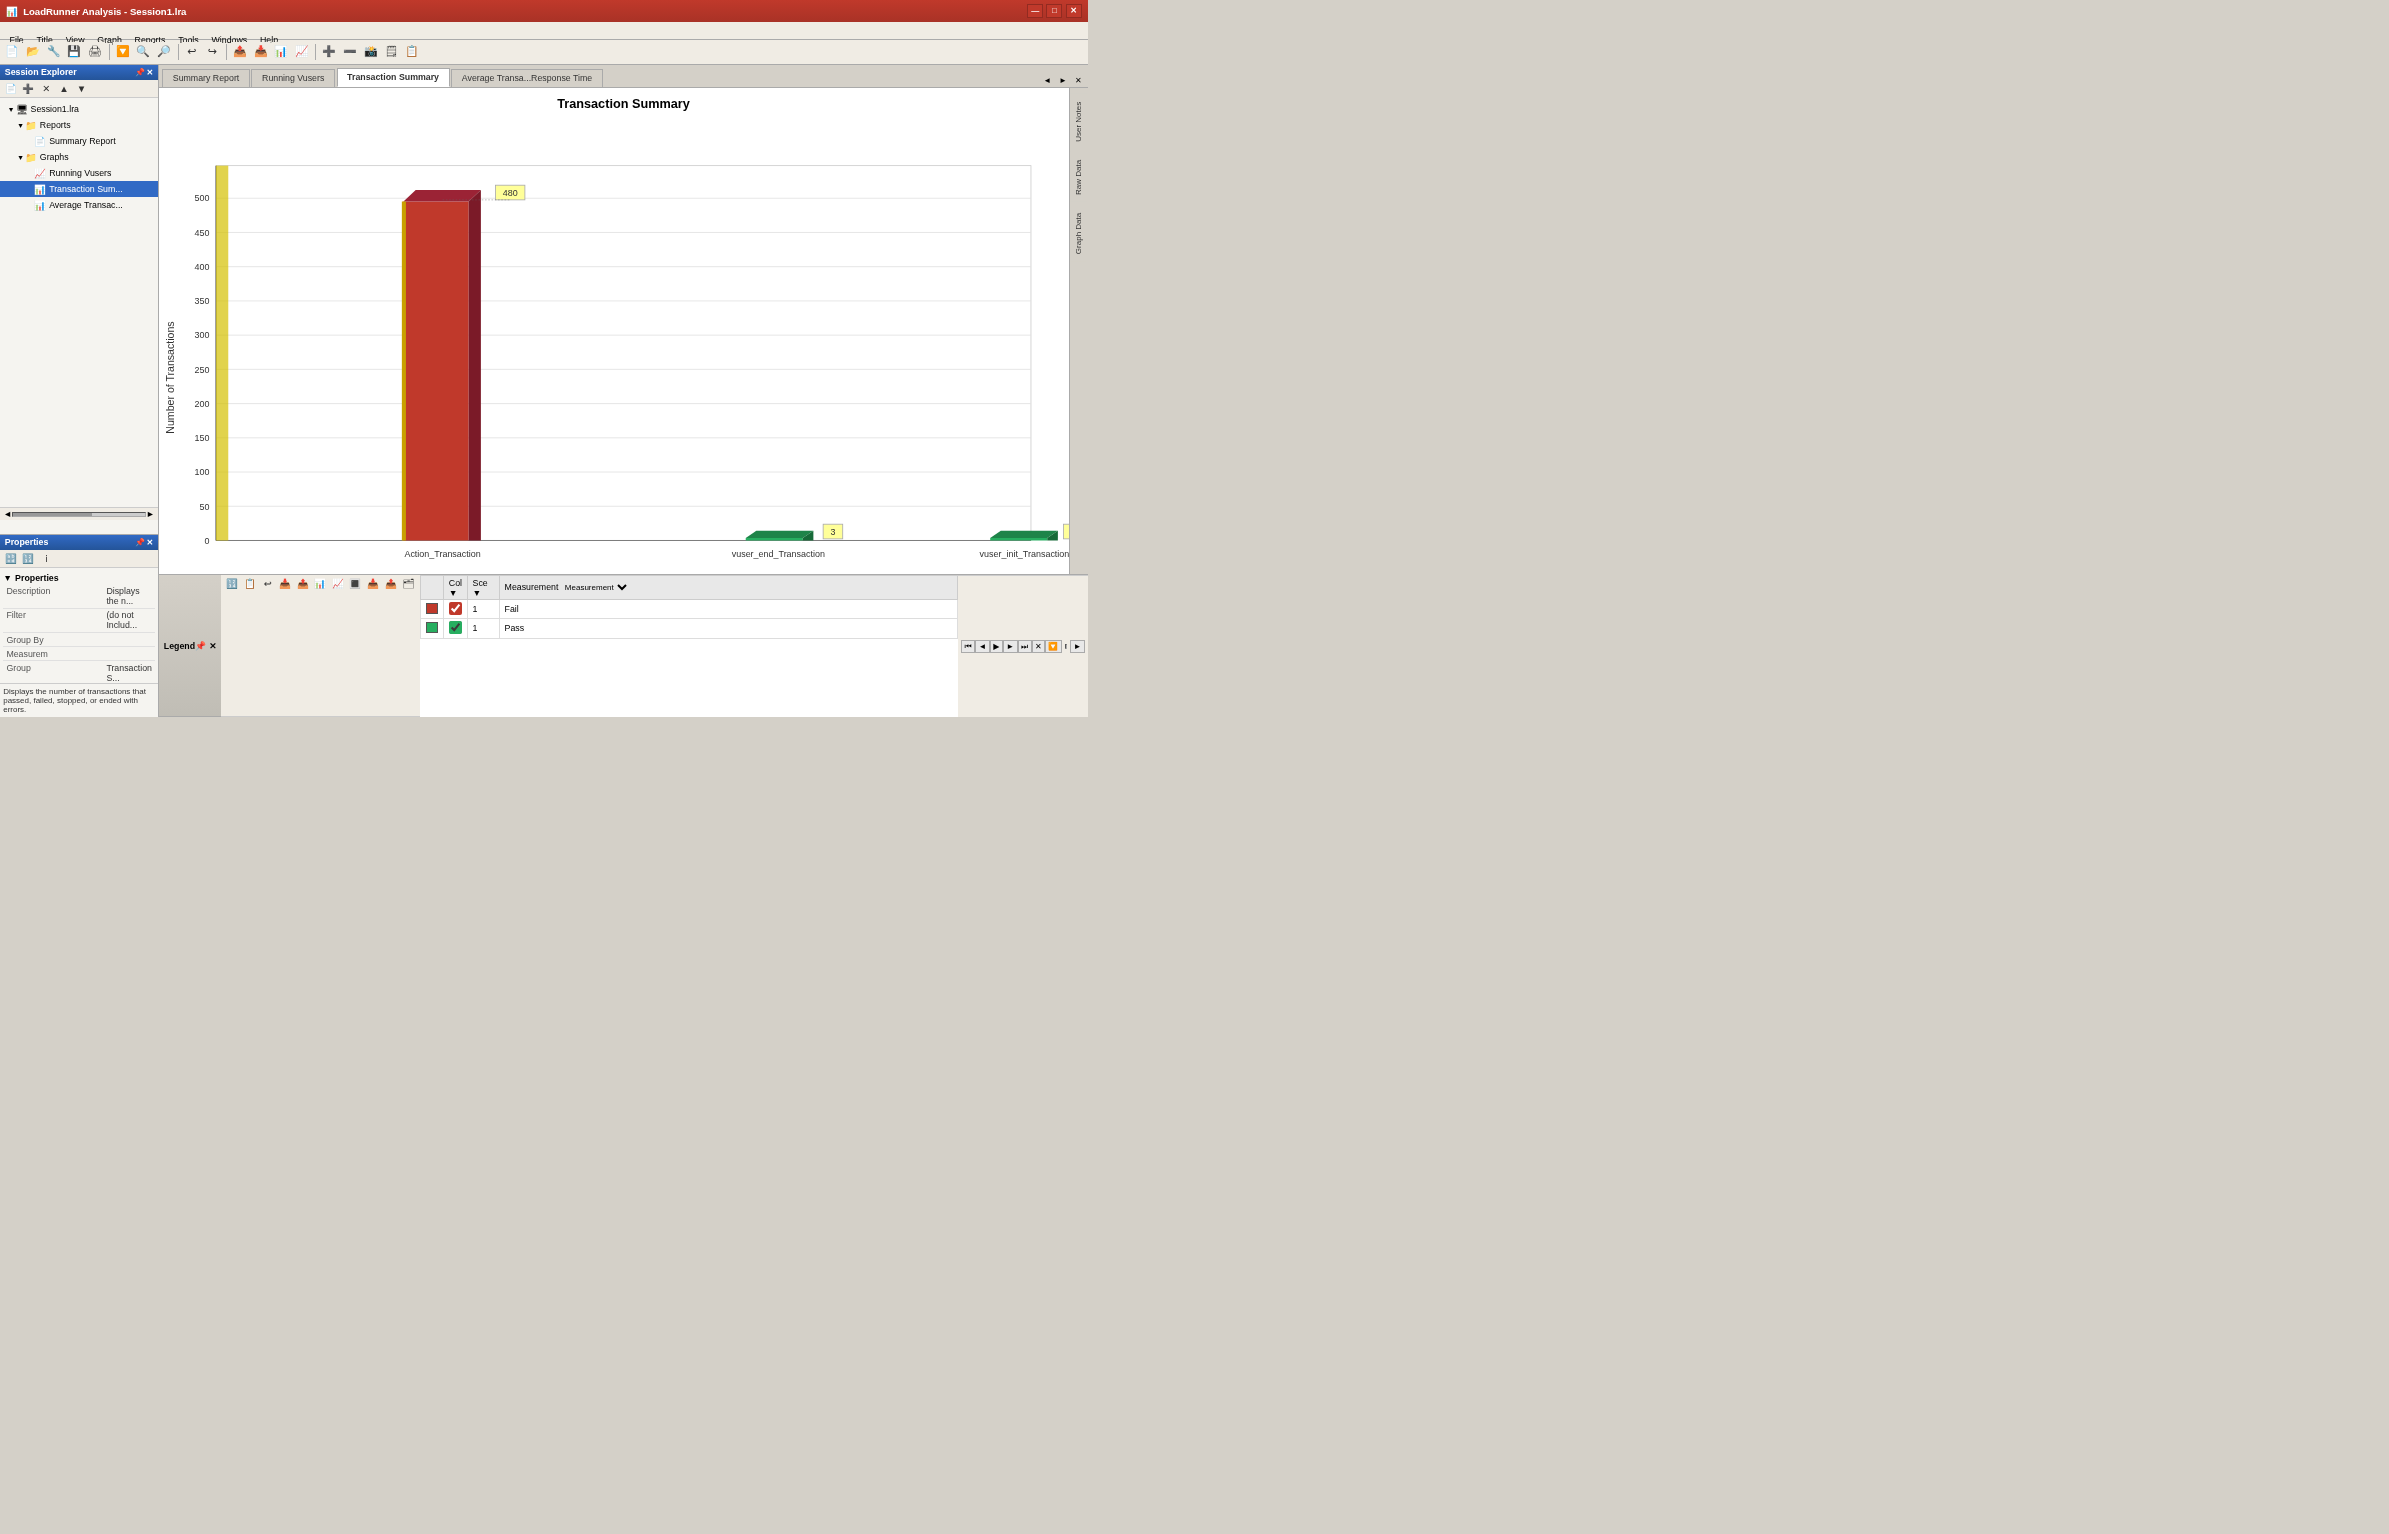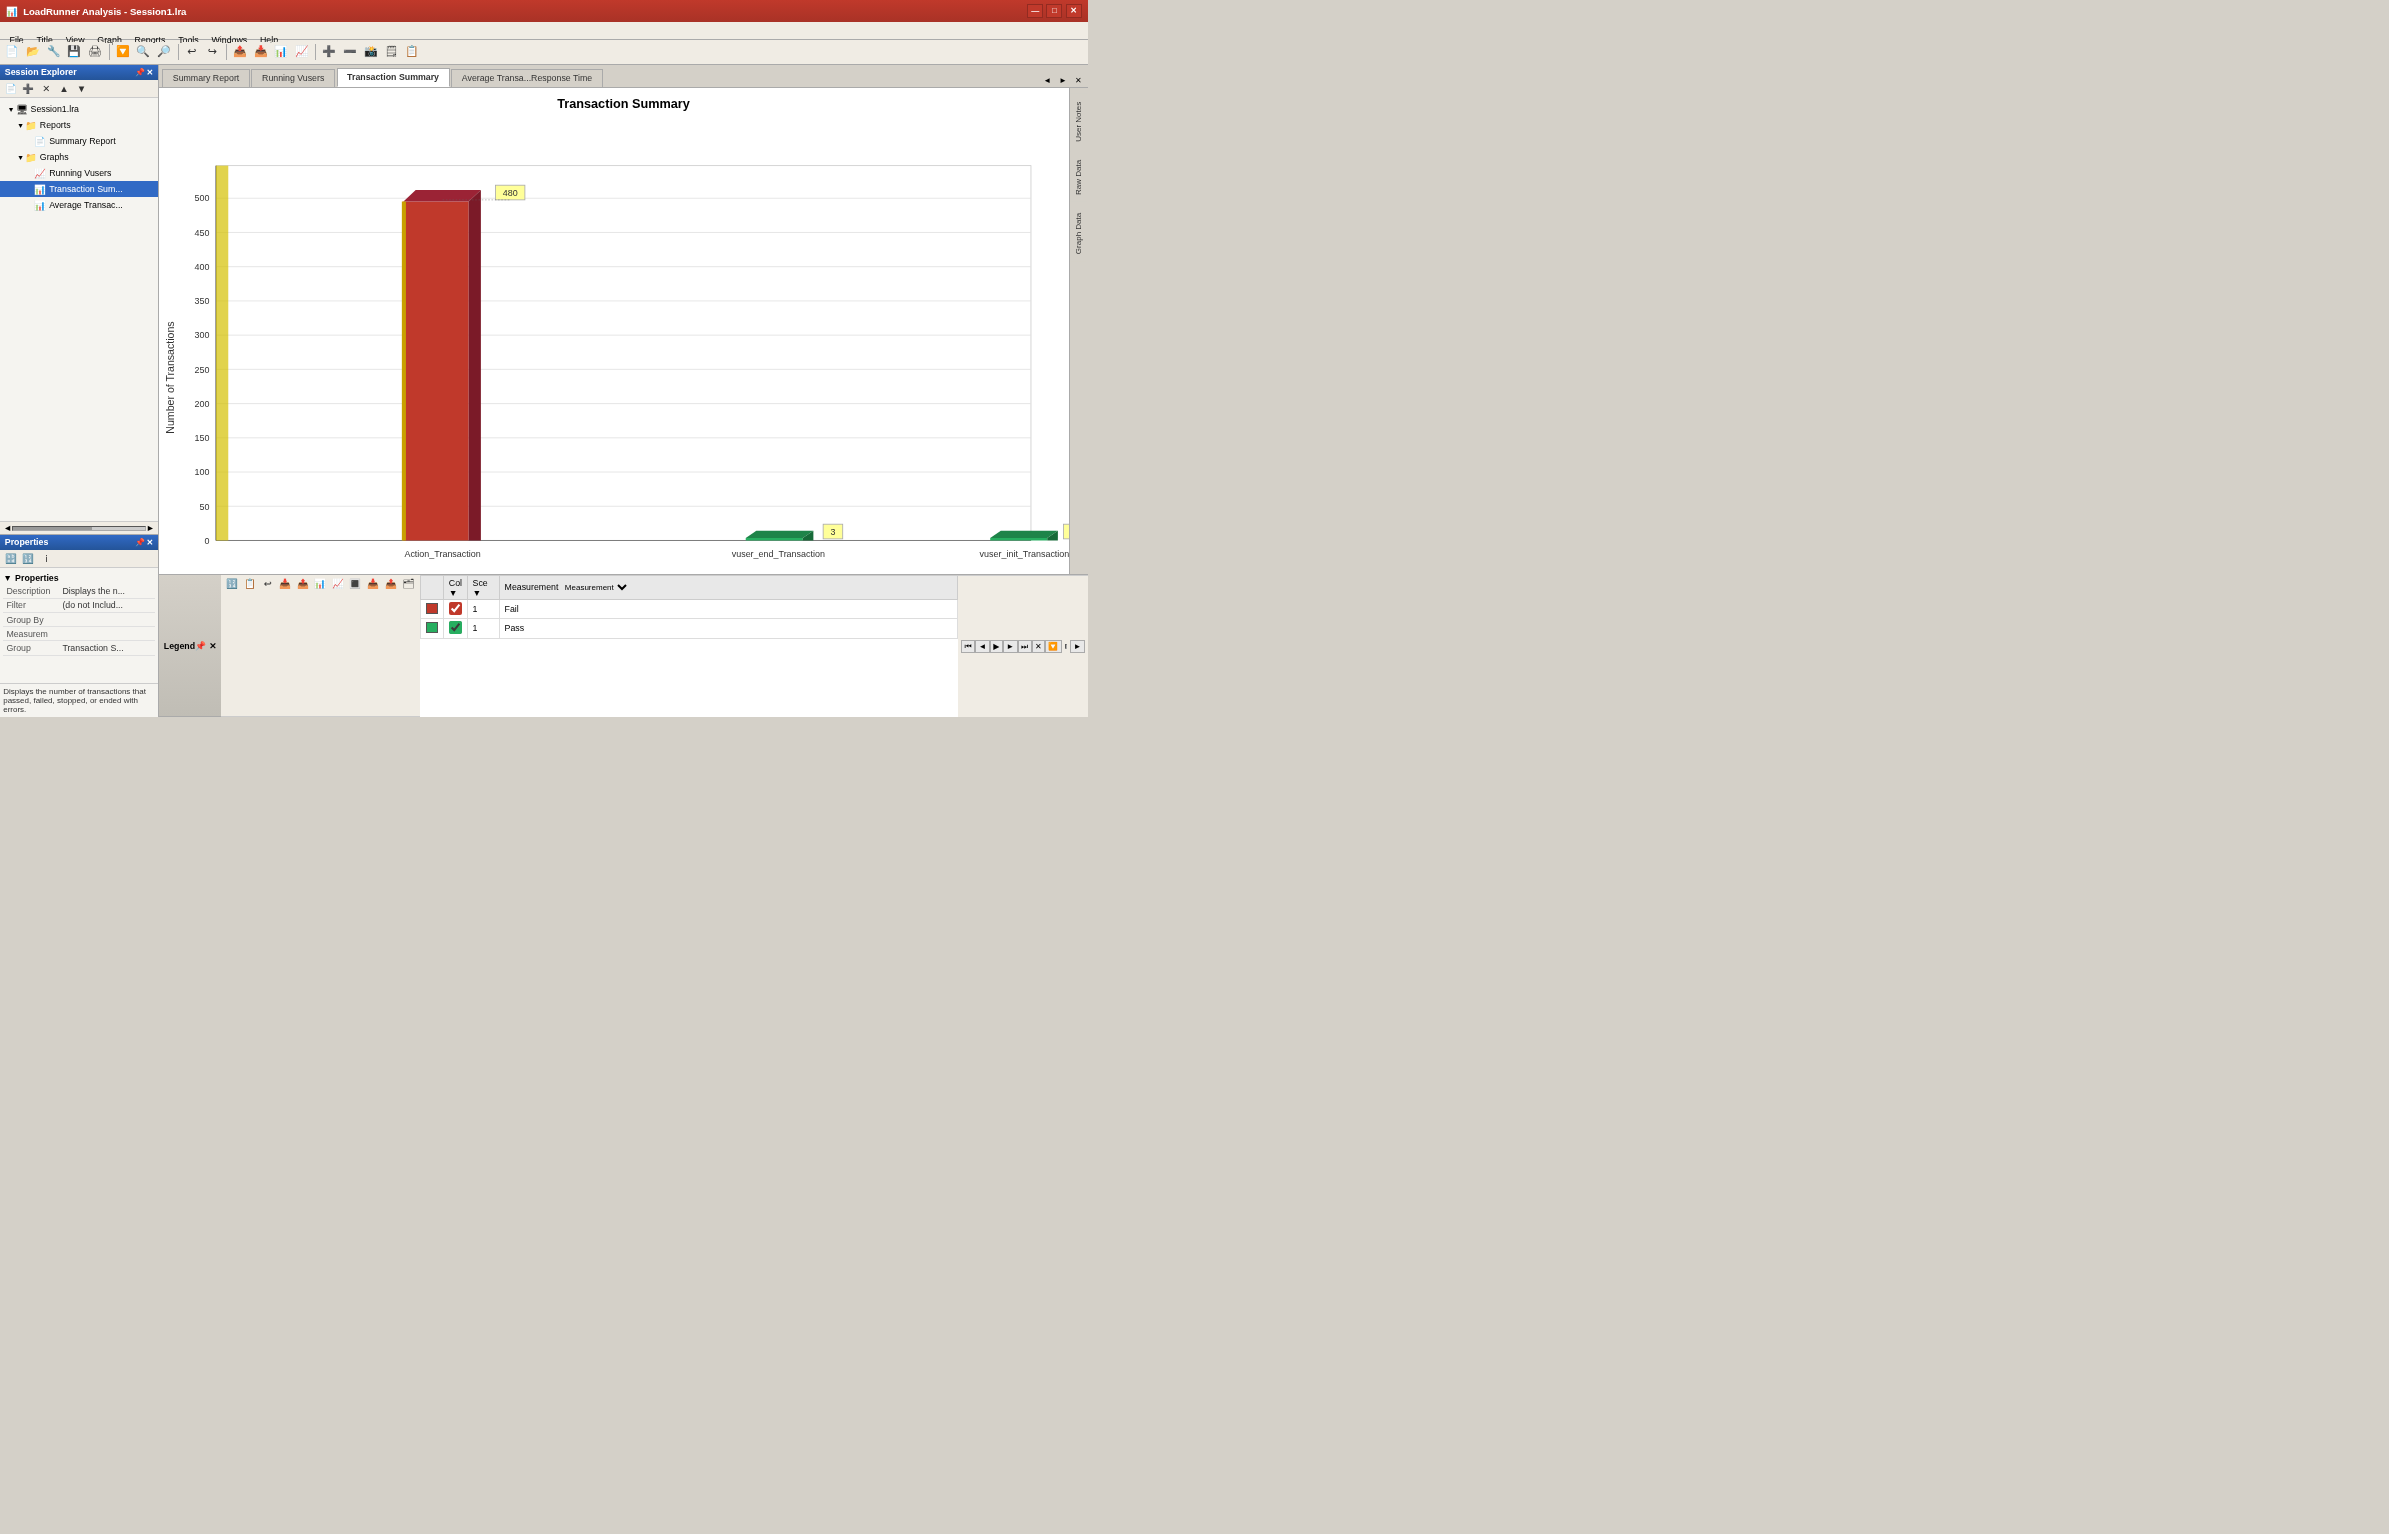--- a/index.html
+++ b/index.html
@@ -137,20 +137,21 @@
       padding: 0 3.2px;
     }
 
     
     .props-panel {
       background: #f5f4f0;
       border-top: 1.6px solid #aaa;
       height: 183px;
       display: flex;
       flex-direction: column;
+      margin-top: 14px;
     }
     .props-toolbar {
       background: #f0ece4;
       padding: 1.6px 3.2px;
       display: flex;
       gap: 1.6px;
       border-bottom: 0.8px solid #ccc;
     }
     .props-content {
       flex: 1;
@@ -163,20 +164,21 @@
       padding: 1.6px 0;
       display: flex;
       align-items: center;
       gap: 3.2px;
     }
     .props-row {
       display: flex;
       font-size: 8.8px;
       padding: 1.6px 3.2px;
       border-bottom: 0.8px solid #e0e0e0;
+      gap: 44px;
     }
     .props-label { width: 56px; color: #555; flex-shrink: 0; }
     .props-value { color: #333; }
     .props-status {
       font-size: 8px;
       padding: 3.2px;
       color: #333;
       border-top: 0.8px solid #ccc;
     }
 

